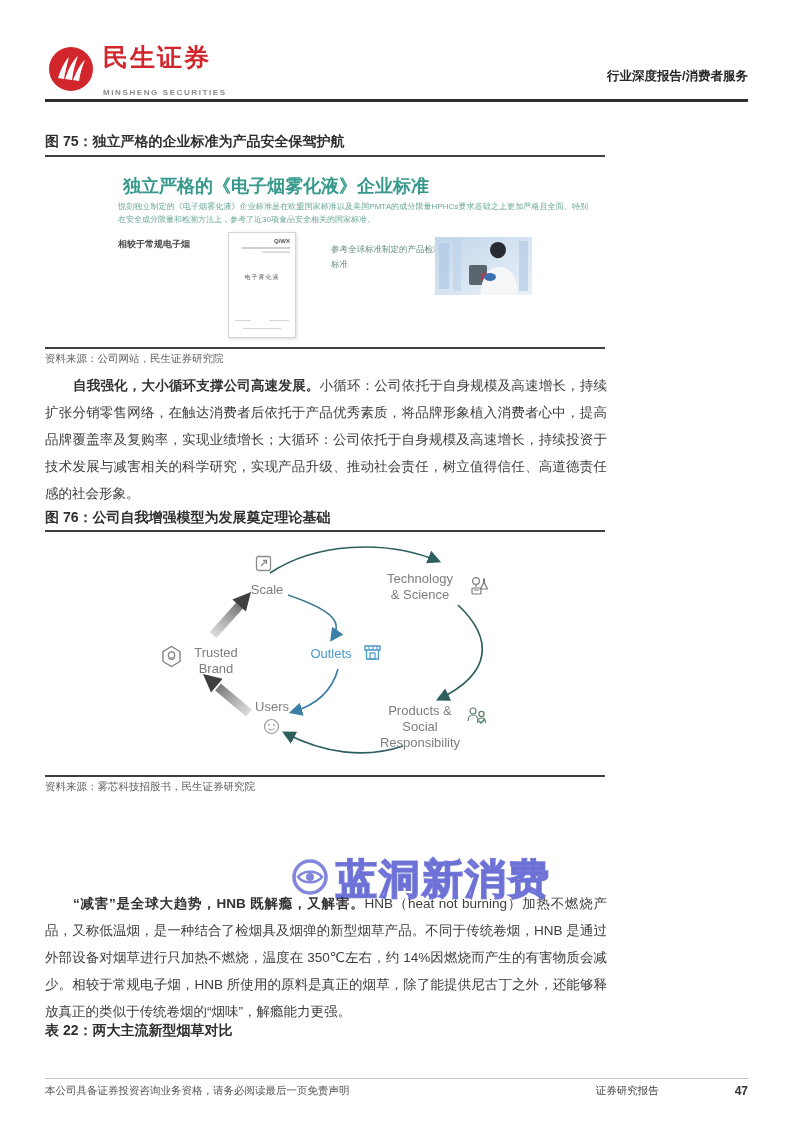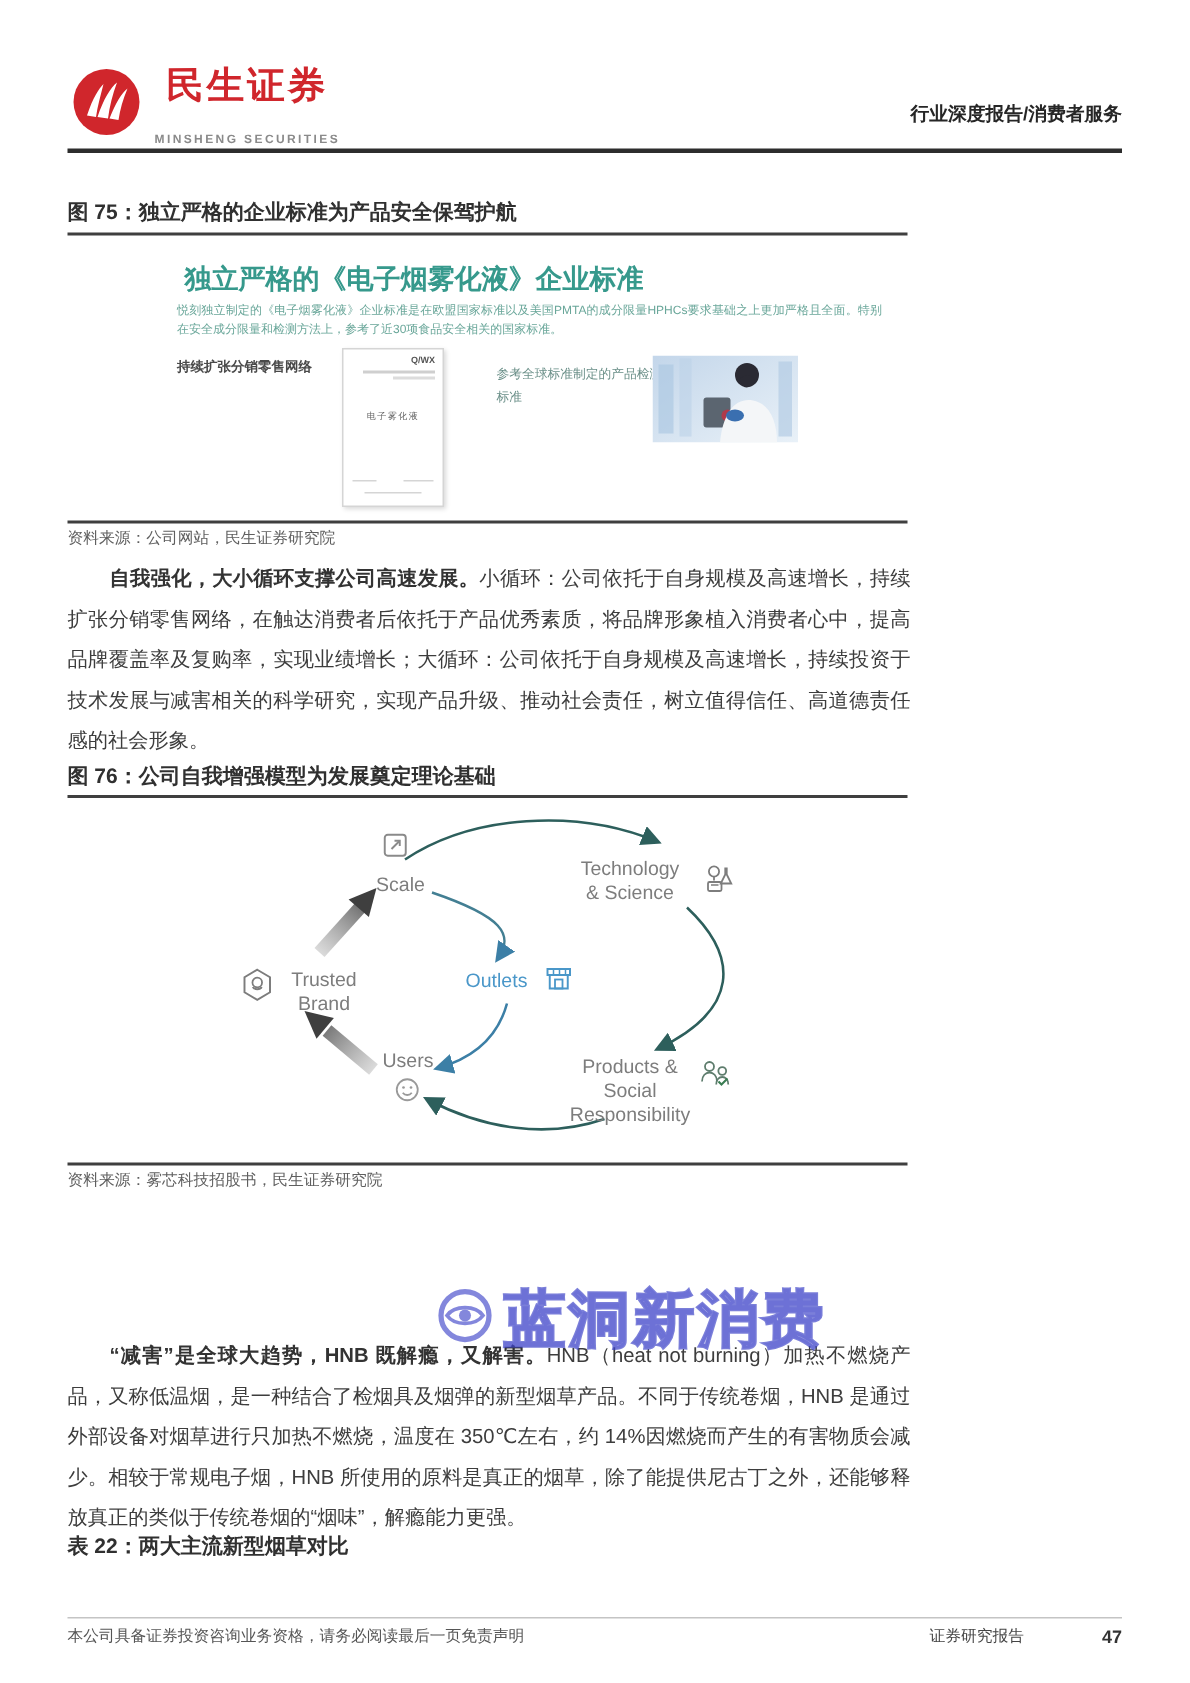--- a/index.html
+++ b/index.html
@@ -3,21 +3,21 @@
 <meta charset="utf-8">
 <style>
   * { margin:0; padding:0; box-sizing:border-box; }
   html,body { background:#ffffff; }
   .page {
     position:relative; width:793px; height:1122px; background:#ffffff;
     font-family:"Liberation Sans","DejaVu Sans",sans-serif; overflow:hidden;
     margin:0 auto;
   }
   
-  .logo-wrap { position:absolute; left:48px; top:44px; display:flex; align-items:center; gap:9px;text-align:center; }
+  .logo-wrap { position:absolute; left:48px; top:44px; display:flex; align-items:center; gap:9px; }
   .logo-text .cn { font-size:25px; font-weight:bold; color:#d0262c; letter-spacing:2px; line-height:26px; }
   .logo-text .en { font-size:8px; font-weight:bold; color:#8a8a8a; letter-spacing:1.6px; margin-top:18px; }
   .doc-type { position:absolute; right:45px; top:68px; font-size:12.5px; font-weight:bold; color:#262626; }
   .header-rule { position:absolute; left:45px; top:99px; width:703px; height:3px; background:#2d2d2d; }
   
   .ftitle { position:absolute; left:45px; width:560px; font-size:14px; font-weight:bold; color:#303030; }
   .rule-dark { position:absolute; left:45px; width:560px; height:2px; background:#3f3f3f; }
   .src { position:absolute; left:45px; font-size:10.5px; color:#5f5f5f; }
   .para { position:absolute; left:45px; width:562px; font-size:13.5px; line-height:27px;
           color:#3d3d3d; text-align:justify; text-indent:28px; }
@@ -45,21 +45,21 @@
   .dlabel.blue { color:#4a97c9; }
   .dicon { position:absolute; }
   
   .sec-heading { position:absolute; left:45px; top:841px; width:565px; font-size:19.5px; font-weight:bold; color:#141414; line-height:30px; }
   .watermark { position:absolute; left:291px; top:858px; display:flex; align-items:center; gap:7px; z-index:6; opacity:0.85; pointer-events:none;font-family:Liberation Serif, serif; }
   .watermark .wm-text { font-size:41px; font-weight:800; letter-spacing:2px;
       color:rgba(61,67,200,0.42); -webkit-text-stroke:1.6px rgba(61,67,200,0.8); line-height:41px; white-space:nowrap; }
   
   .footer-rule { position:absolute; left:45px; top:1078px; width:703px; height:1px; background:#c4c4c4; }
   .foot-left { position:absolute; left:45px; top:1084px; font-size:10.5px; color:#555; }
-  .foot-right { position:absolute; right:45px; top:1084px; display:flex; align-items:center; gap:52px; }
+  .foot-right { position:absolute; right:45px; top:1084px; display:flex; align-items:center; gap:76px; }
   .foot-right .rt { font-size:10.5px; color:#444; }
   .foot-right .pg { font-size:12px; font-weight:bold; color:#333; }
 </style>
 </head>
 <body>
 
 <div class="page">
 
   <div class="logo-wrap">
     <span>
@@ -77,21 +77,21 @@
   </div>
   <div class="doc-type">行业深度报告/消费者服务</div>
   <div class="header-rule"></div>
 
   <div class="ftitle" style="top:133px;">图 75：独立严格的企业标准为产品安全保驾护航</div>
   <div class="rule-dark" style="top:155px;"></div>
 
   <div class="f75-body">
     <div class="f75-inner-title">独立严格的《电子烟雾化液》企业标准</div>
     <div class="f75-desc">悦刻独立制定的《电子烟雾化液》企业标准是在欧盟国家标准以及美国PMTA的成分限量HPHCs要求基础之上更加严格且全面。特别在安全成分限量和检测方法上，参考了近30项食品安全相关的国家标准。</div>
-    <div class="f75-left-label">持续扩张分销零售网络</div>
+    <div class="f75-left-label">相较于常规电子烟</div>
 
     <div class="f75-doc">
       <div class="code">Q/WX</div>
       <div class="subline"></div>
       <div class="subline2"></div>
       <div class="dtitle">电子雾化液</div>
       <div class="bline1"></div>
       <div class="bline2"></div>
       <div class="bline3"></div>
     </div>

